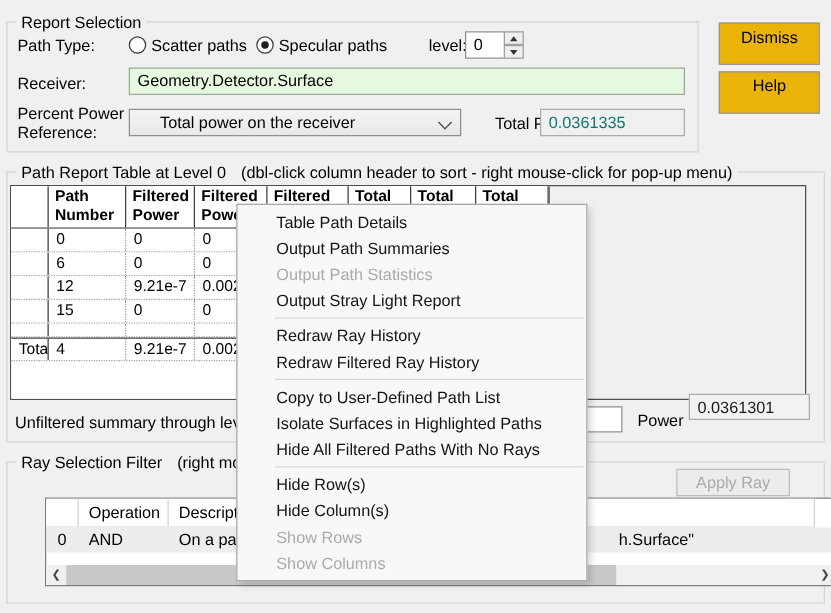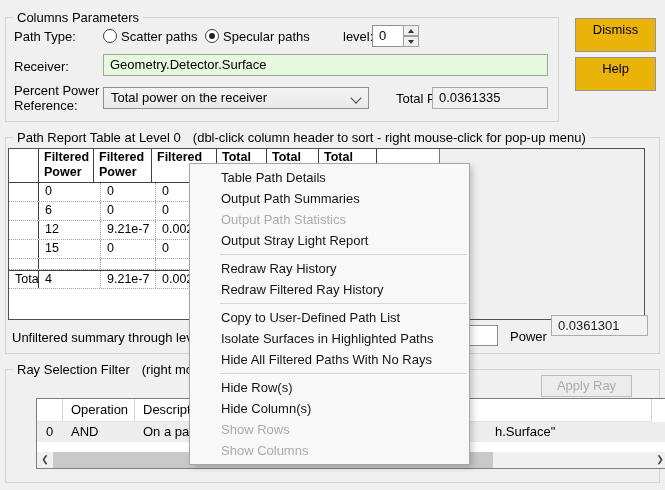--- a/index.html
+++ b/index.html
@@ -10,33 +10,33 @@
   }
   .gb{position:absolute;border:1px solid #d4d4d4;background:transparent;}
   .gb-caption{position:absolute;top:-8px;left:7px;background:#f0f0f0;padding:0 4px;white-space:nowrap;}
   .gb-caption .hint{margin-left:12px;}
   .lbl{position:absolute;white-space:nowrap;}
   .btn{position:absolute;background:#eab308;border:1px solid #969696;text-align:center;
        line-height:21px;height:34px;box-sizing:border-box;}
   .btn.disabled{background:#ececec;border-color:#bcbcbc;color:var(--disabled-text);}
   .textbox{position:absolute;background:#fff;border:1px solid #8f8f8f;height:22px;line-height:20px;
        padding-left:6px;box-sizing:border-box;overflow:hidden;white-space:nowrap;}
-  .graybox{background:#f0f0f0;border:1px solid #ababab;color:#000000;}
+  .graybox{background:#f0f0f0;border:1px solid #ababab;color:#0f766e;}
   
   .radio-circle{position:absolute;width:12px;height:12px;border:1px solid #3c3c3c;border-radius:50%;background:#fff;}
   .radio-dot{position:absolute;left:3px;top:3px;width:6px;height:6px;border-radius:50%;background:#1f1f1f;}
   
   .spin{position:absolute;width:16px;height:11px;background:#efefef;border:1px solid #a0a0a0;box-sizing:border-box;}
   .tri-up{width:0;height:0;border-left:3px solid transparent;border-right:3px solid transparent;
           border-bottom:4px solid #333;position:absolute;left:4px;top:3px;}
   .tri-down{width:0;height:0;border-left:3px solid transparent;border-right:3px solid transparent;
           border-top:4px solid #333;position:absolute;left:4px;top:3px;}
   
   .combo{position:absolute;background:linear-gradient(#f4f4f4,#e8e8e8);border:1px solid #8f8f8f;
-         height:22px;line-height:20px;padding-left:7px;box-sizing:border-box;}
+         height:22px;line-height:20px;padding-left:24px;box-sizing:border-box;}
   .chev{position:absolute;right:8px;top:6px;width:7px;height:7px;border-right:1px solid #444;
         border-bottom:1px solid #444;transform:rotate(45deg);}
   
   #path-grid{position:absolute;left:8px;top:148px;width:637px;height:172px;background:#f0f0f0;
         border:1px solid #4f4f4f;box-sizing:border-box;}
   .g-white{position:absolute;left:0;top:0;width:431px;height:100%;background:#fff;border-right:1px solid #777;box-sizing:border-box;}
   #path-grid-head{position:absolute;left:0;top:0;display:flex;height:34px;border-bottom:1px solid #3f3f3f;background:#fff;box-sizing:border-box;}
   .g-hcell{box-sizing:border-box;font-weight:bold;border-right:1px solid #3f3f3f;
         padding:1px 0 0 5px;white-space:pre-line;line-height:15px;overflow:hidden;font-size:12.5px;}
   #path-grid-body{position:absolute;left:0;top:34px;}
@@ -62,21 +62,21 @@
   #filter-row{position:absolute;left:0;top:23px;height:20px;width:631px;background:var(--row-highlight);}
   .f-cell{position:absolute;top:2px;white-space:nowrap;overflow:hidden;}
   #filter-scroll{position:absolute;left:0;bottom:0;height:16px;width:631px;background:#f0f0f0;display:flex;}
   .sb-arrow{width:16px;height:16px;text-align:center;line-height:15px;font-size:9px;color:#444;flex:none;}
   #sb-thumb{position:absolute;left:16px;top:0;width:440px;height:16px;background:#c9c9c9;}
 </style>
 </head>
 <body>
 
 <div class="gb" style="left:5px;top:17px;width:552px;height:103px;">
-  <span class="gb-caption">Columns Parameters</span>
+  <span class="gb-caption">Report Selection</span>
 </div>
 <span class="lbl" style="left:14px;top:29px;">Path Type:</span>
 
 <span class="radio-circle" style="left:103px;top:29px;"></span>
 <span class="lbl" style="left:121px;top:29px;">Scatter paths</span>
 
 <span class="radio-circle" style="left:205px;top:29px;">
     <span class="radio-dot"></span>
   </span>
 <span class="lbl" style="left:223px;top:29px;">Specular paths</span>
@@ -108,20 +108,22 @@
 <div class="gb" style="left:5px;top:137px;width:653px;height:215px;">
   <span class="gb-caption">
     <span>Path Report Table at Level 0</span><span class="hint">(dbl-click column header to sort  -  right mouse-click for pop-up menu)</span>
   </span>
 </div>
 
 <div id="path-grid">
   <div class="g-white"></div>
   <div id="path-grid-head">
       <div class="g-hcell" style="width: 30px;"></div>
+      <div class="g-hcell" style="width: 62px;">Path
+Number</div>
       <div class="g-hcell" style="width: 55px;">Filtered
 Power</div>
       <div class="g-hcell" style="width: 58px;">Filtered
 Power</div>
       <div class="g-hcell" style="width: 65px;">Filtered</div>
       <div class="g-hcell" style="width: 50px;">Total</div>
       <div class="g-hcell" style="width: 52px;">Total</div>
       <div class="g-hcell" style="width: 58px;">Total</div>
     </div>
   <div id="path-grid-body">

